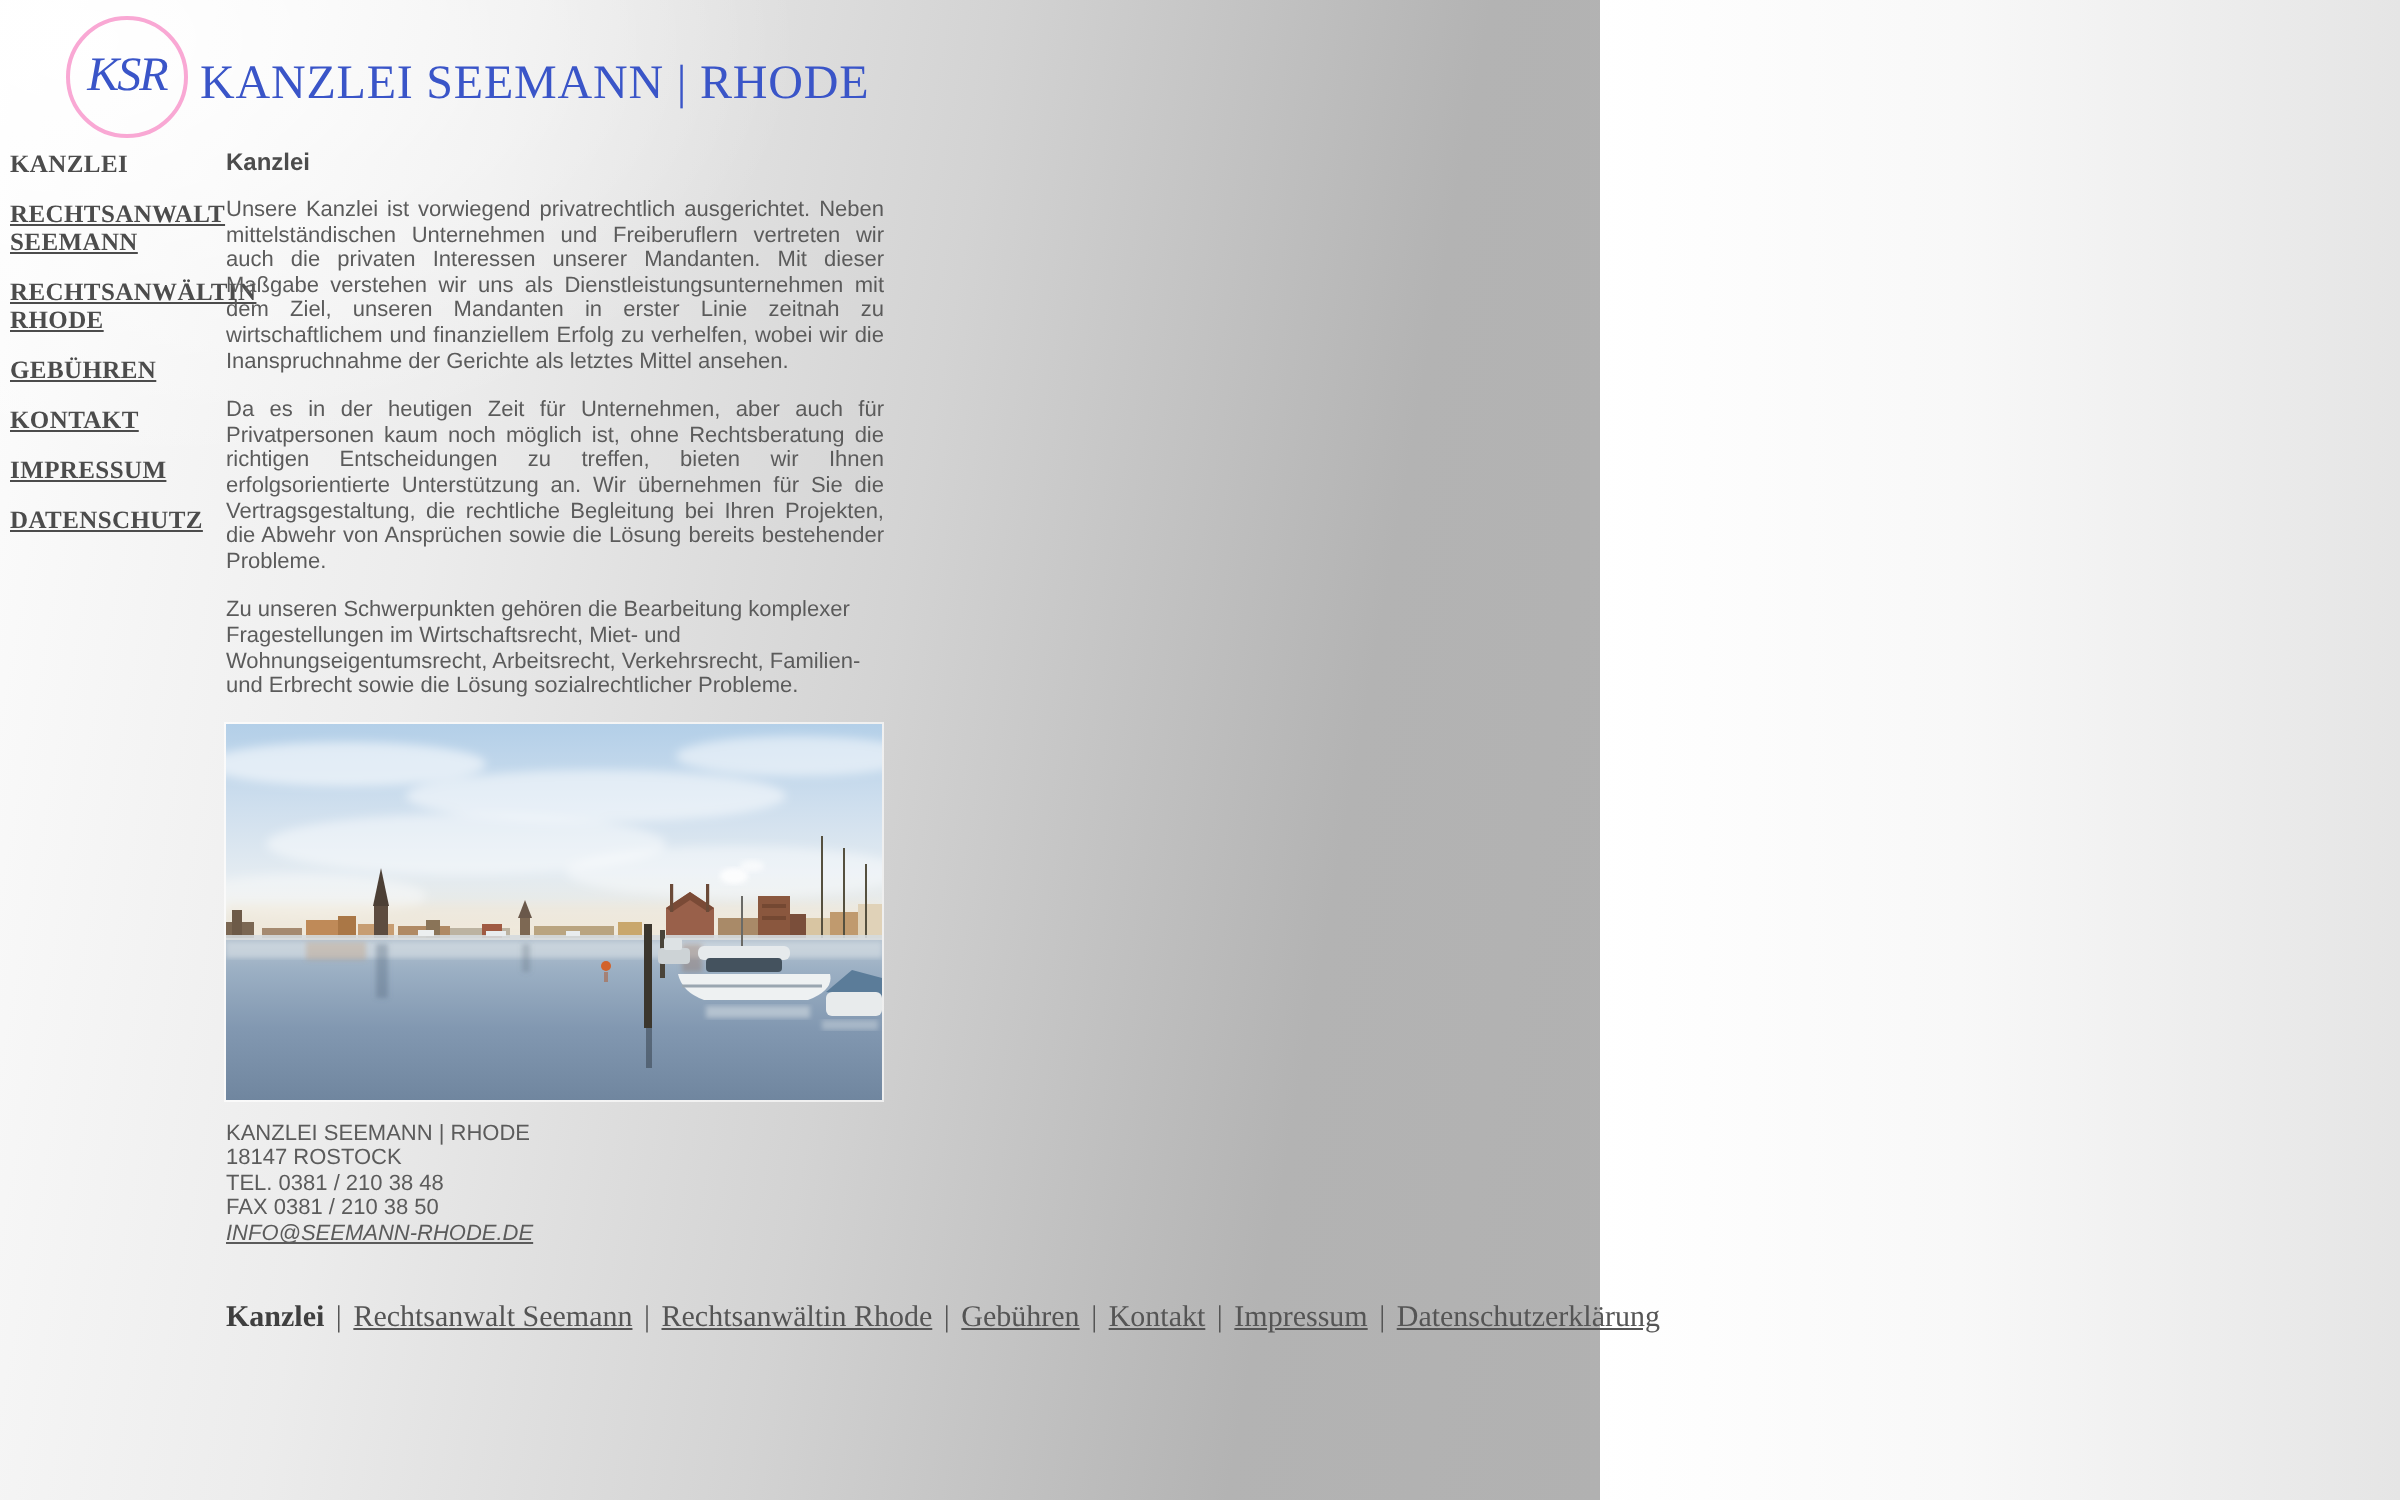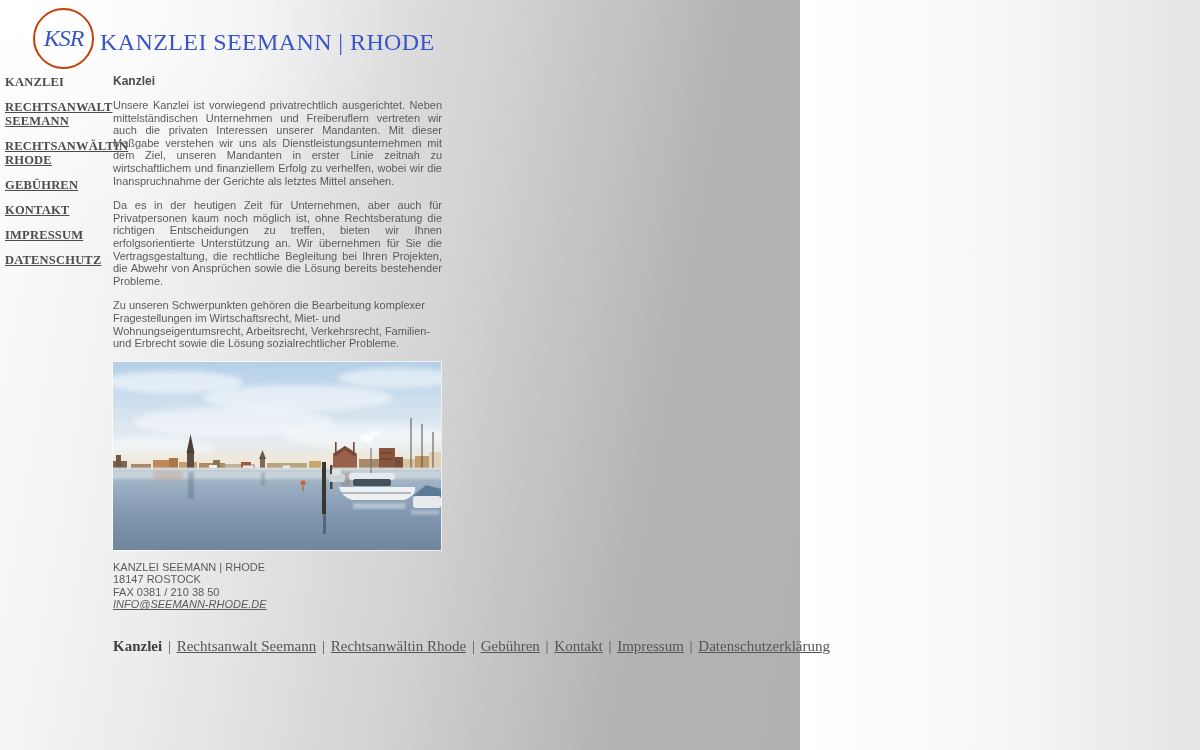--- a/index.html
+++ b/index.html
@@ -14,21 +14,21 @@
       radial-gradient(ellipse 500px 300px at 40px 20px, rgba(255,255,255,.97) 0%, rgba(255,255,255,0) 72%),
       linear-gradient(100deg,#fdfdfd 0%,#ececec 28%,#d3d3d3 54%,#b3b3b3 80%,#b1b1b1 100%);
   }
   .bg-right{
     position:absolute;left:800px;top:0;width:400px;height:750px;
     background:linear-gradient(to right,#ffffff 0%,#f8f8f8 45%,#e5e5e5 100%);
   }
   
   .logo{
     position:absolute;left:33px;top:8px;width:57px;height:57px;
-    border:2px solid #c2410c;border-radius:50%;
+    border:2px solid #f9a8d4;border-radius:50%;
     display:flex;align-items:center;justify-content:center;
   }
   .logo span{
     font-family:"Liberation Serif",serif;font-style:italic;
     font-size:24px;color:#3a55c8;letter-spacing:-1px;
   }
   .site-title{
     position:absolute;left:100px;top:29px;margin:0;
     font-family:"Liberation Serif",serif;font-weight:400;
     font-size:24px;letter-spacing:.4px;color:#3a55c8;white-space:nowrap;
@@ -194,20 +194,21 @@
       <polygon points="300,134 313,123 328,127 328,137" fill="#5b7c99"></polygon>
       <rect x="300" y="134" width="28" height="12" rx="3" fill="#e8ebec"></rect>
       <rect x="240" y="141" width="52" height="6" fill="#dfe5e8" opacity=".5" filter="url(#soft2)"></rect>
       <rect x="298" y="148" width="28" height="5" fill="#dfe5e8" opacity=".4" filter="url(#soft2)"></rect>
     </svg>
   </figure>
 
   <div class="contact">
     <div>KANZLEI SEEMANN | RHODE</div>
     <div>18147 ROSTOCK</div>
+    <div>TEL. 0381 / 210 38 48</div>
     <div>FAX 0381 / 210 38 50</div>
     <div><a class="email">INFO@SEEMANN-RHODE.DE</a></div>
   </div>
 
   <footer>
     <span class="current">Kanzlei</span>
     <span class="sep">|</span>
     <a>Rechtsanwalt Seemann</a>
     <span class="sep">|</span>
     <a>Rechtsanwältin Rhode</a>

